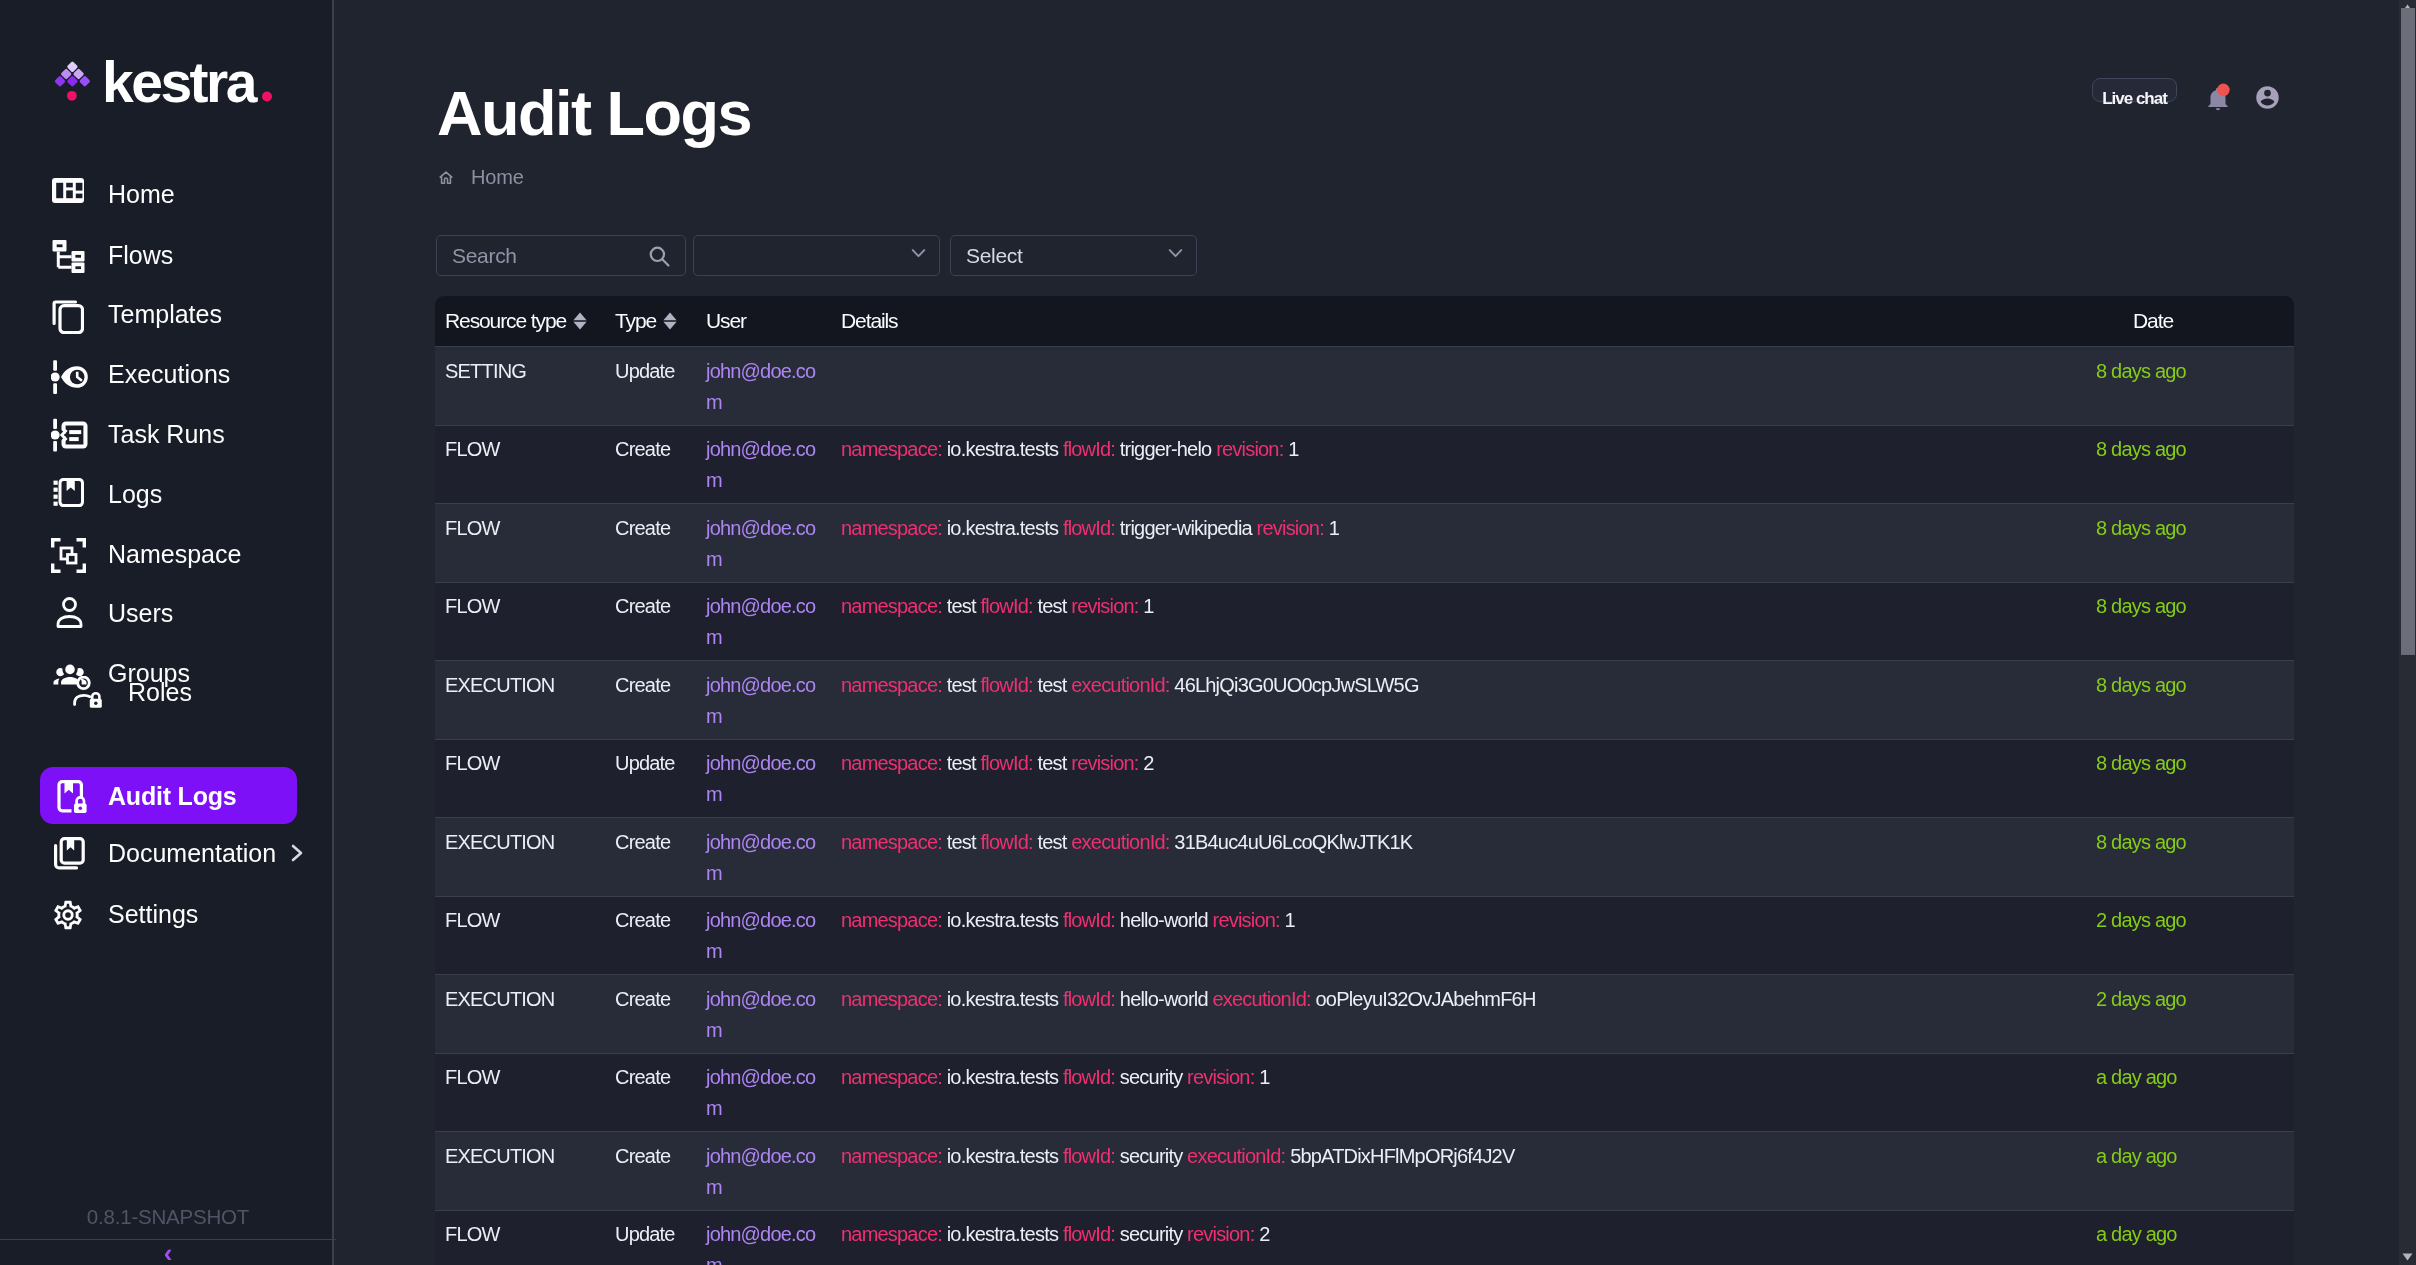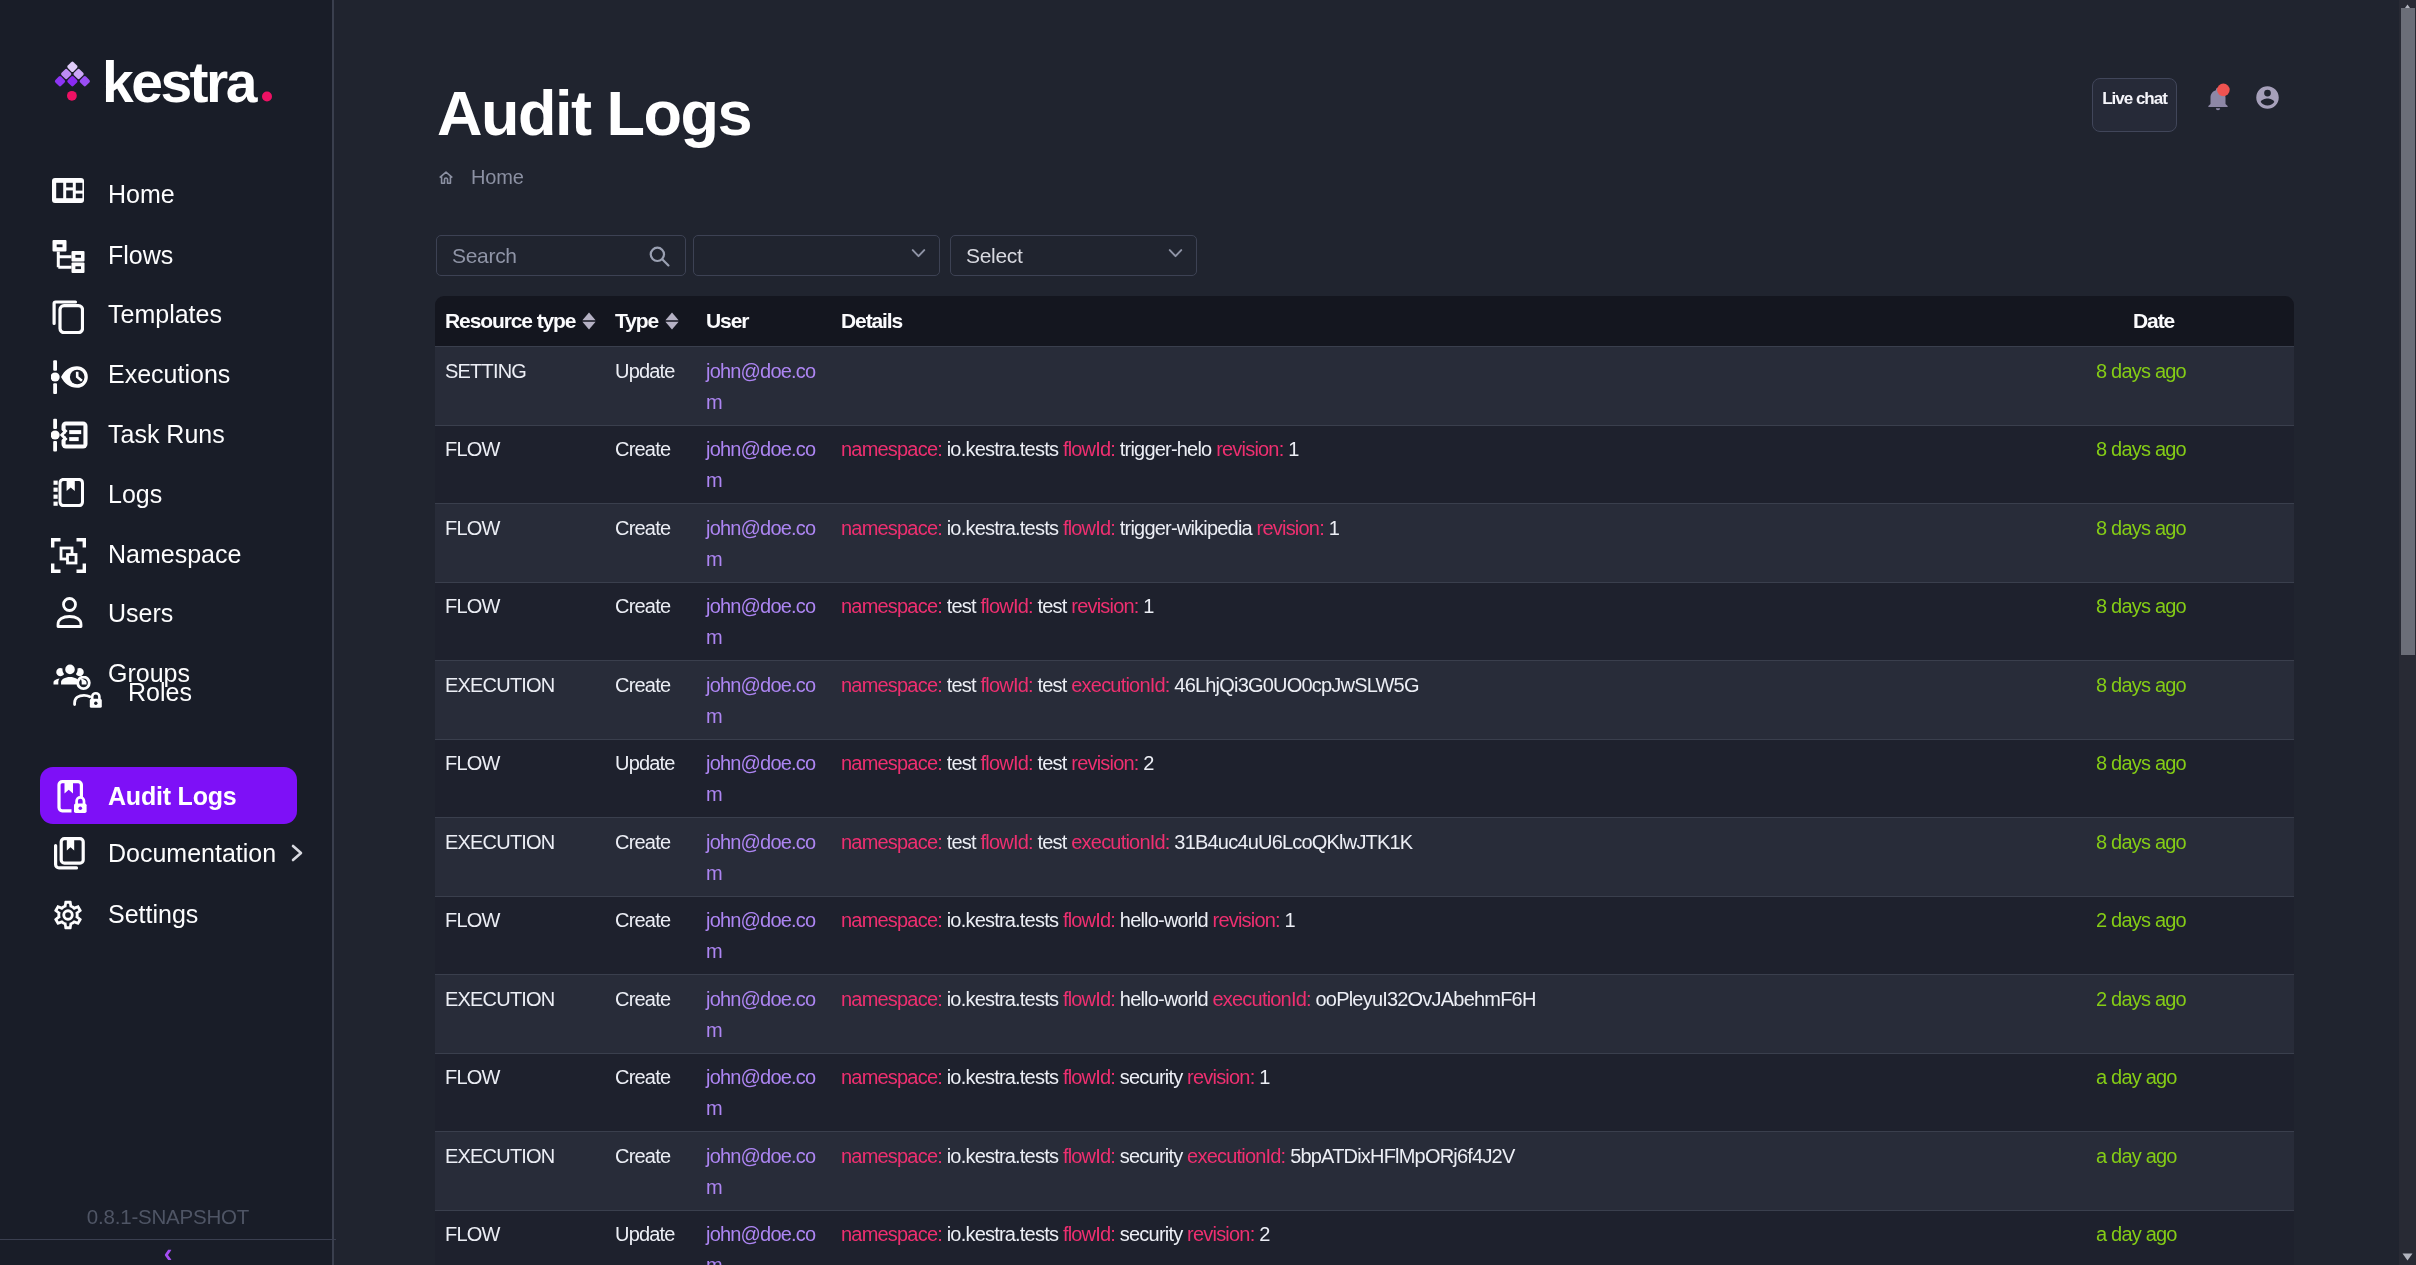--- a/index.html
+++ b/index.html
@@ -21,21 +21,21 @@
     font-size:25px; font-weight:bold; color:#fff; letter-spacing:-0.2px; }
   #active-pill .ic { position:absolute; left:16px; top:50%; transform:translateY(-50%); width:32px; height:32px; }
   #version { position:absolute; left:0; width:336px; top:1205px; text-align:center;
     font-size:20.5px; color:#4f5565; letter-spacing:-0.2px; }
   #collapse { position:absolute; left:0; bottom:0; width:336px; height:26px;
     border-top:1px solid #3a3f50; }
   #collapse .c { position:absolute; left:50%; top:50%; transform:translate(-50%,-50%);
     color:#a44df2; font-size:26px; font-weight:bold; }
 
   
-  #livechat { position:absolute; left:2092px; top:78px; width:85px; height:54px;
+  #livechat { position:absolute; left:2092px; top:78px; width:85px; height:24px;
     background:#262a38; border:1px solid #41465a; border-radius:8px; white-space:nowrap;
     color:#f5f5fa; font-size:17px; font-weight:bold; text-align:center; line-height:40px; letter-spacing:-1px; }
   #bell { position:absolute; left:2205px; top:83px; width:26px; height:30px; }
   #avatar { position:absolute; left:2254px; top:84px; width:27px; height:27px; }
 
   
   #title { position:absolute; left:437px; top:77px; font-size:63px; font-weight:bold;
     color:#ffffff; letter-spacing:-1.5px; }
   #crumb { position:absolute; left:437px; top:159px; height:30px; }
   #crumb .txt { position:absolute; left:34px; top:7px; font-size:20px; color:#8b90a2; letter-spacing:-0.2px; }
@@ -49,21 +49,21 @@
   #sel1 { left:693px; width:247px; }
   #sel2 { left:950px; width:247px; }
   .finput .seltxt { position:absolute; left:15px; top:8px; font-size:21px; color:#d8d9e0; letter-spacing:-0.3px; }
   .finput .vchev { position:absolute; right:13px; top:12px; }
 
   
   #table { position:absolute; left:435px; top:296px; width:1859px; height:969px;
     border-radius:9px 9px 0 0; overflow:hidden; }
   #thead { position:relative; height:50px; background:#14161f; }
   #thead .th { position:absolute; top:0; height:38px; line-height:50px; font-size:21px;
-    font-weight:bold; color:#fbfbfd; white-space:nowrap; letter-spacing:-1.1px; }
+    font-weight:normal; color:#fbfbfd; white-space:nowrap; letter-spacing:-1.1px; }
   .sorticon { display:inline-block; vertical-align:-2px; margin-left:7px; letter-spacing:0; }
   .row { position:relative; height:78.5px; border-top:1px solid #3a3f4d; }
   .row:first-of-type { border-top:none; }
   .row.odd { background:#282c39; }
   .row.even { background:#1e212d; }
   .cell { position:absolute; top:0; padding-top:8.5px; font-size:20px; line-height:31px;
     color:#eceef5; white-space:nowrap; letter-spacing:-0.8px; }
   .c1 { left:10px; width:168px; }
   .c2 { left:180px; width:90px; }
   .c3 { left:271px; width:130px; color:#ad85f2; }

